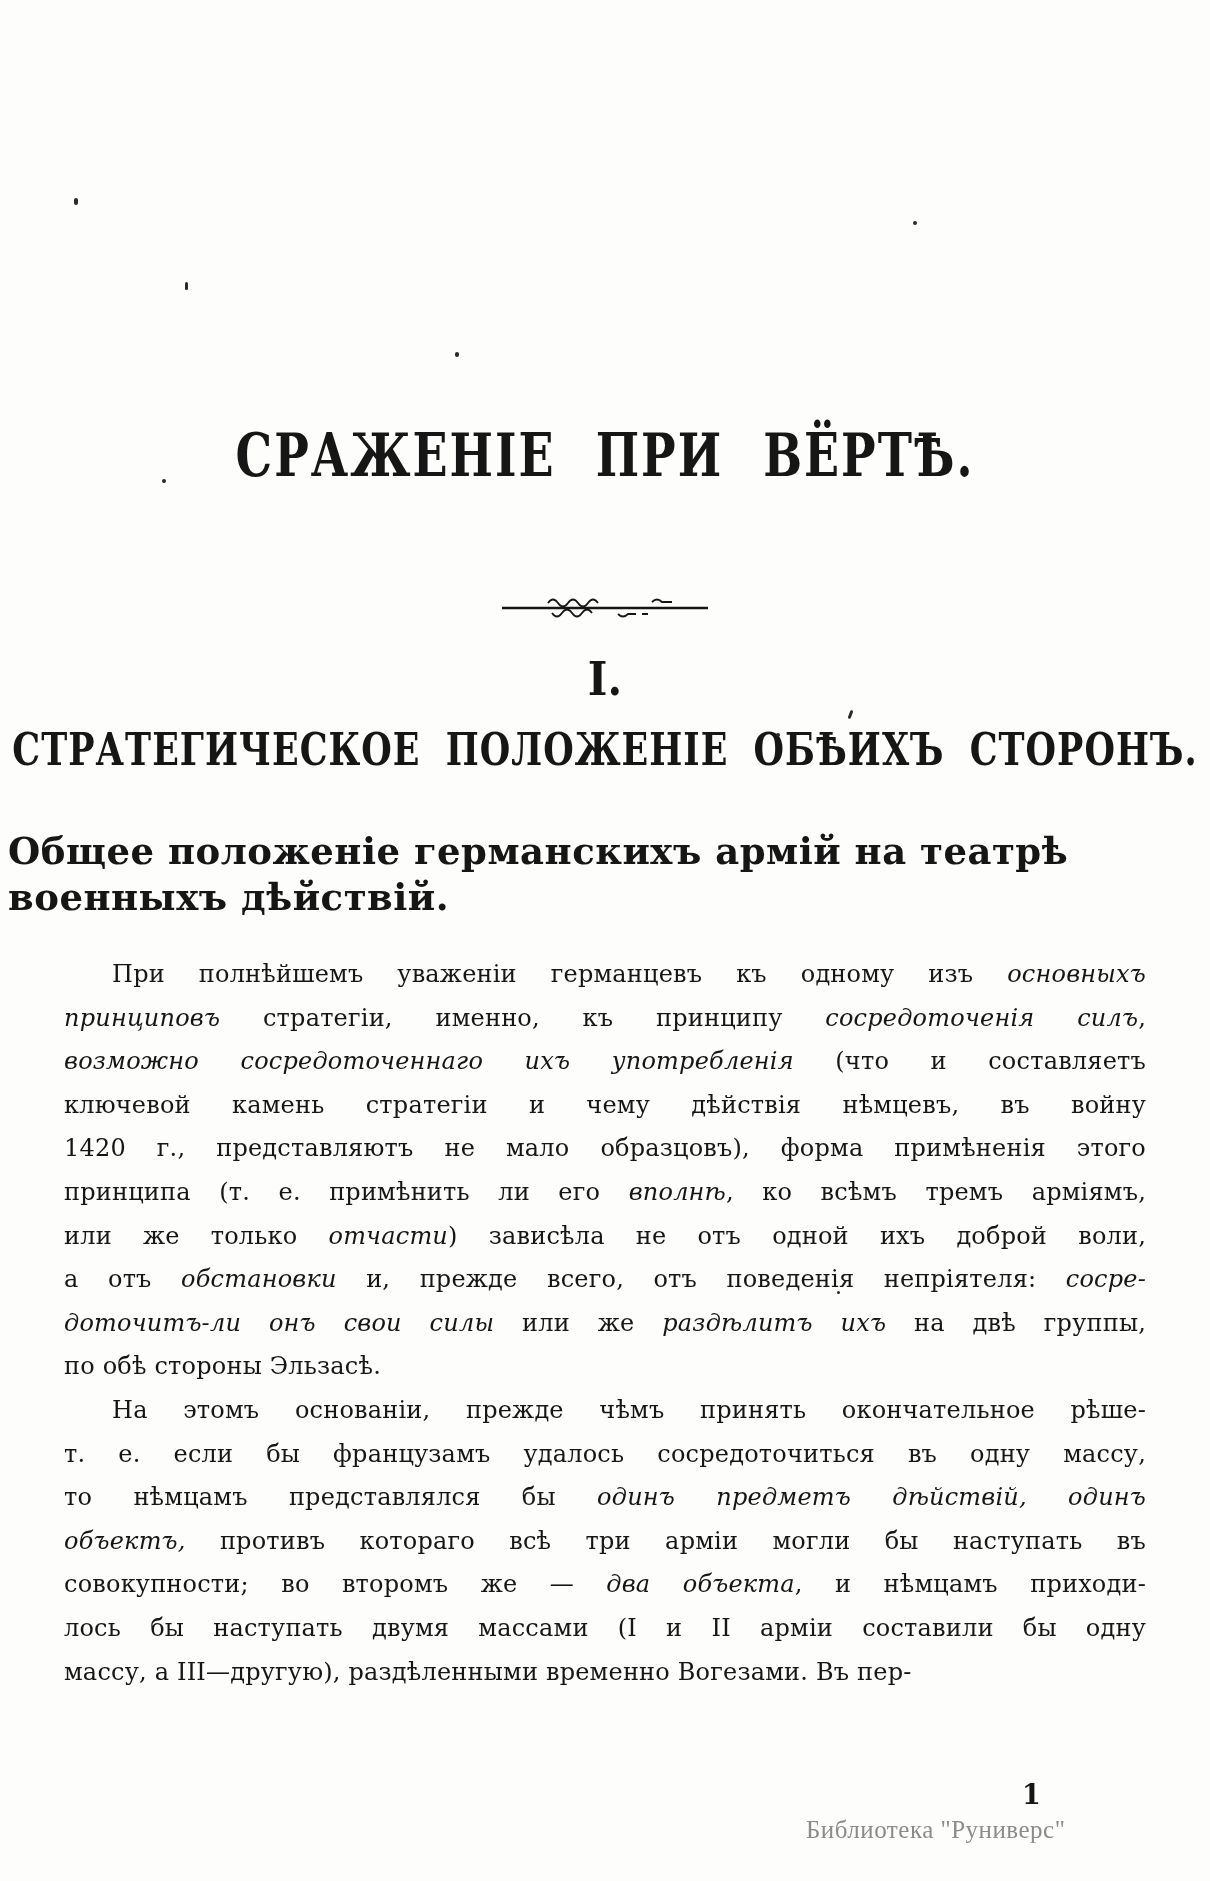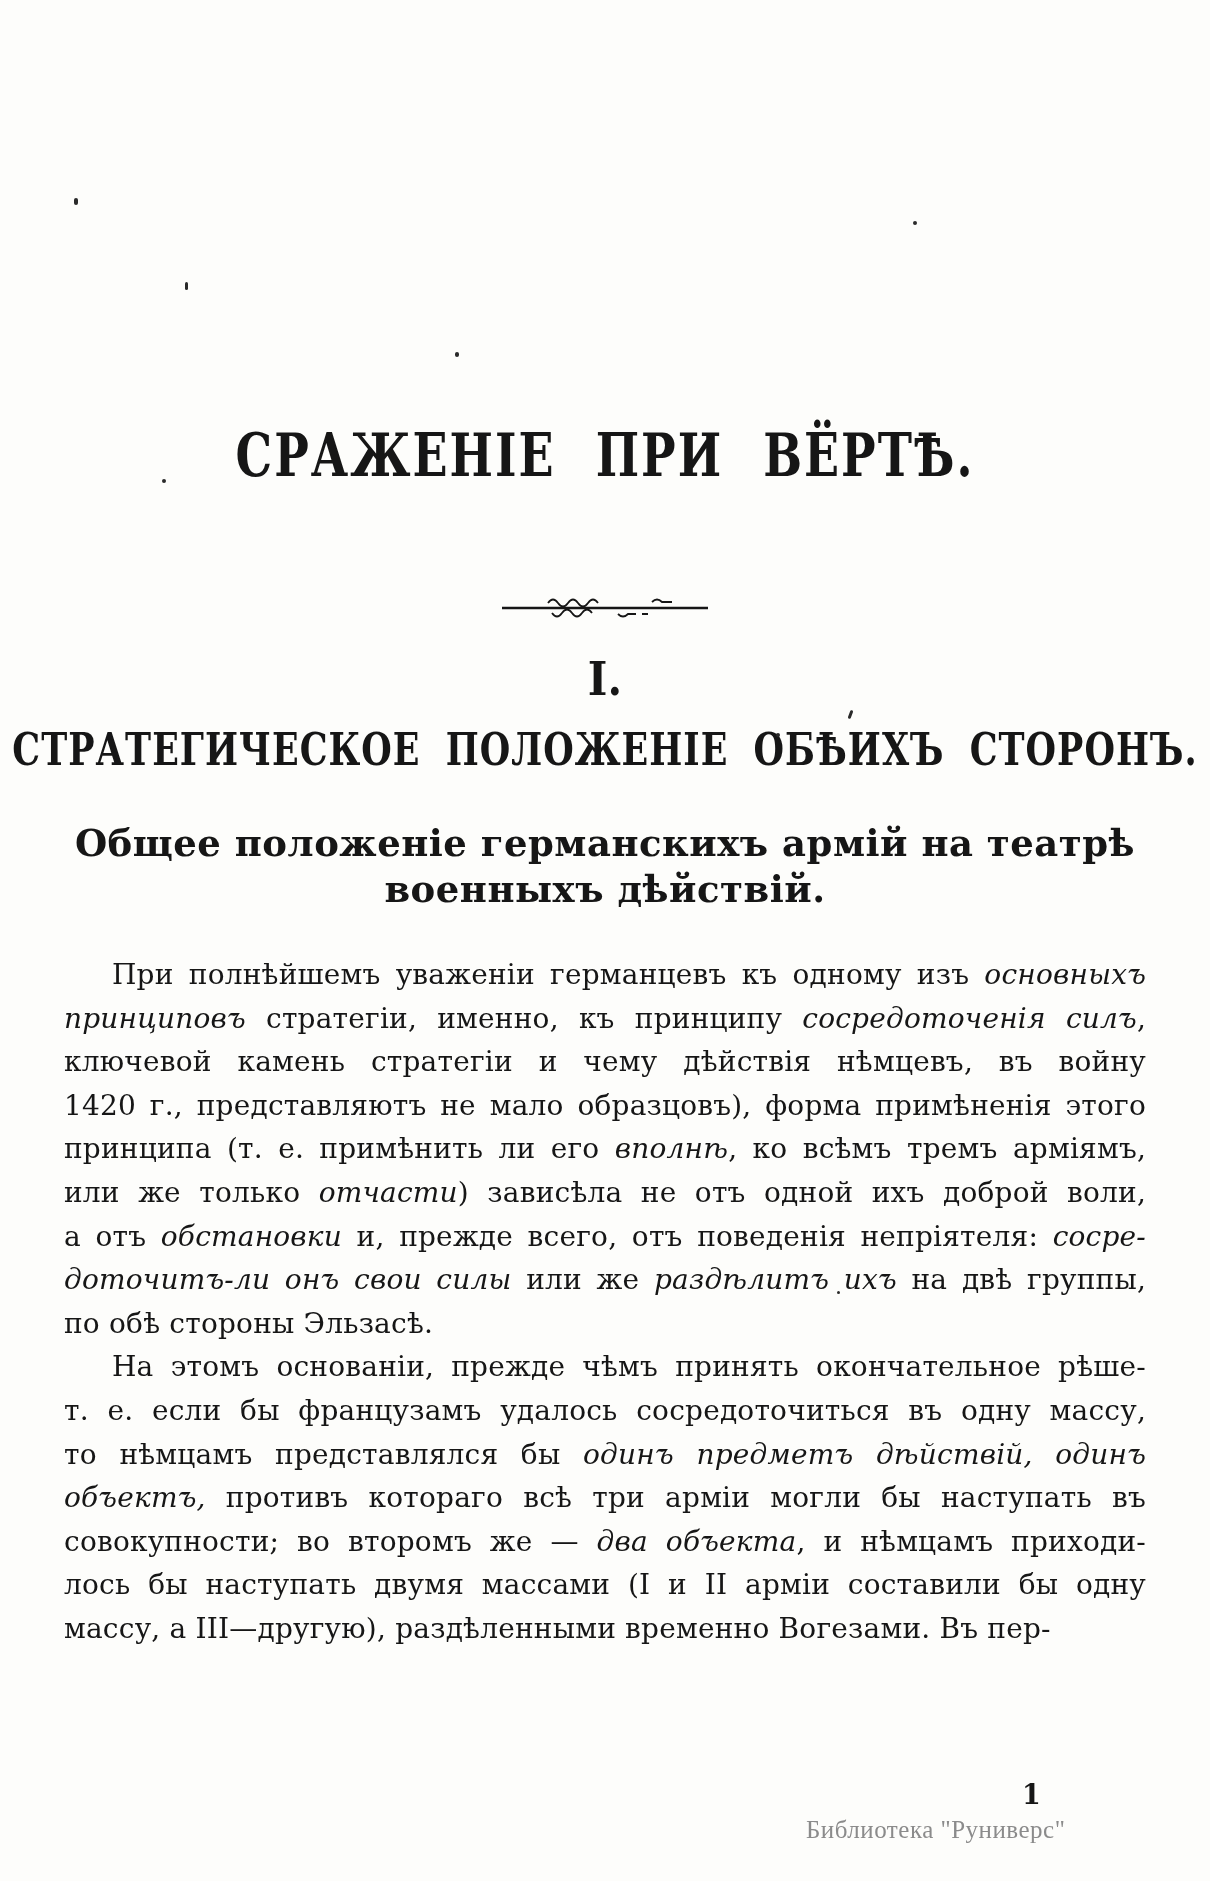--- a/index.html
+++ b/index.html
@@ -36,29 +36,29 @@
   .heading {
     position: absolute; top: 722px; left: 0; right: 0;
     margin: 0; text-align: center;
     font-size: 35px; font-weight: bold;
     letter-spacing: 1px; word-spacing: 12px;
     transform: scaleY(1.3); transform-origin: center top;
     white-space: nowrap;
   }
   .subtitle {
     position: absolute; top: 820px; left: 0; right: 0;
-    margin: 0; text-align: center;
+    margin: 8px; 
     font-size: 37px; font-weight: bold;
     line-height: 46px; letter-spacing: 0.5px;
   }
   .subtitle span { display: block; }
   .body-text {
     position: absolute; top: 953px; left: 64px;
     width: 1082px;
-    font-size: 28px; line-height: 43.6px;
+    font-size: 24px; line-height: 43.6px;
     letter-spacing: 0.2px;
   }
   .bline {
     text-align: justify;
     text-align-last: justify;
     white-space: normal;
   }
   .bline.endline { text-align-last: left; }
   .bline.indent { text-indent: 48px; }
   .bline em { font-style: italic; }
@@ -100,20 +100,21 @@
   <h2 class="heading">СТРАТЕГИЧЕСКОЕ ПОЛОЖЕНІЕ ОБѢИХЪ СТОРОНЪ.</h2>
 
   <h3 class="subtitle">
     <span>Общее положеніе германскихъ армій на театрѣ</span>
     <span>военныхъ дѣйствій.</span>
   </h3>
 
   <div class="body-text">
       <div class="bline indent"><span>При полнѣйшемъ уваженіи германцевъ къ одному изъ </span><em>основныхъ</em></div>
       <div class="bline"><em>принциповъ</em><span> стратегіи, именно, къ принципу </span><em>сосредоточенія силъ</em><span>,</span></div>
+      <div class="bline"><em>возможно сосредоточеннаго ихъ употребленія</em><span> (что и составляетъ</span></div>
       <div class="bline"><span>ключевой камень стратегіи и чему дѣйствія нѣмцевъ, въ войну</span></div>
       <div class="bline"><span>1420 г., представляютъ не мало образцовъ), форма примѣненія этого</span></div>
       <div class="bline"><span>принципа (т. е. примѣнить ли его </span><em>вполнѣ</em><span>, ко всѣмъ тремъ арміямъ,</span></div>
       <div class="bline"><span>или же только </span><em>отчасти</em><span>) зависѣла не отъ одной ихъ доброй воли,</span></div>
       <div class="bline"><span>а отъ </span><em>обстановки</em><span> и, прежде всего, отъ поведенія непріятеля: </span><em>сосре-</em></div>
       <div class="bline"><em>доточитъ-ли онъ свои силы</em><span> или же </span><em>раздѣлитъ ихъ</em><span> на двѣ группы,</span></div>
       <div class="bline endline"><span>по обѣ стороны Эльзасѣ.</span></div>
       <div class="bline indent"><span>На этомъ основаніи, прежде чѣмъ принять окончательное рѣше-</span></div>
       <div class="bline"><span>т. е. если бы французамъ удалось сосредоточиться въ одну массу,</span></div>
       <div class="bline"><span>то нѣмцамъ представлялся бы </span><em>одинъ предметъ дѣйствій, одинъ</em></div>

